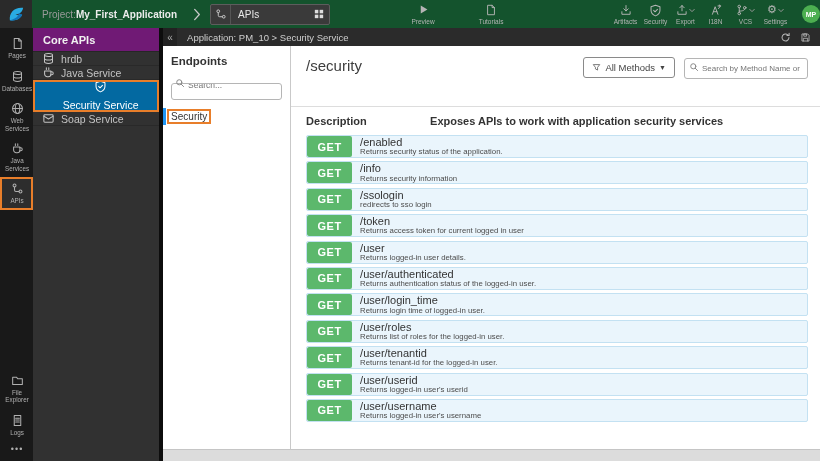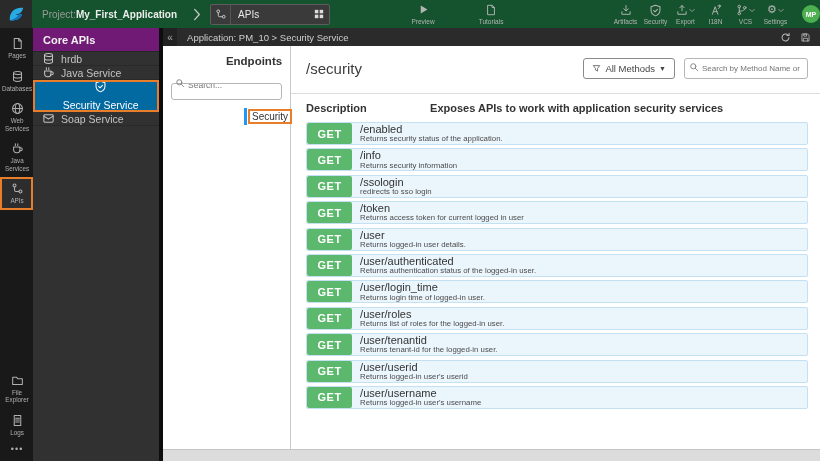--- a/index.html
+++ b/index.html
@@ -46,31 +46,31 @@
 
   
   .content-col { flex:1; display:flex; flex-direction:column; min-width:0; }
   .crumb-bar { flex:0 0 18px; background:#2b2b2b; display:flex; align-items:center; color:#cfcfcf; font-size:9.5px; }
   .collapse-btn { width:14px; height:100%; background:#222; color:#aaa; font-size:10px; display:flex; align-items:center; justify-content:center; cursor:pointer; }
   .crumb-text { margin-left:10px; }
   .crumb-actions { margin-left:auto; display:flex; align-items:center; gap:9px; padding-right:9px; color:#b5b5b5; }
   .crumb-actions .ic { display:flex; cursor:pointer; }
 
   .panels-row { flex:1; display:flex; background:#dcdcdc; min-height:0; padding-bottom:11px; }
-  .endpoints-panel { flex:0 0 128px; background:#fff; border-right:1px solid #c9c9c9; border-bottom:1px solid #c5c5c5; display:flex; flex-direction:column;align-items:flex-end; }
+  .endpoints-panel { flex:0 0 128px; background:#fff; border-right:1px solid #c9c9c9; border-bottom:1px solid #c5c5c5; display:flex; flex-direction:column; }
   .endpoints-title { font-size:11.5px; font-weight:bold; color:#333; padding:9px 8px 7px; }
   .endpoint-search { margin:0 8px; position:relative; }
   .endpoint-search input { width:100%; height:17px; border:1px solid #b5b5b5; border-radius:3px; font-size:8.5px; padding:0 4px 12px 16px; color:#555; outline:none; font-family:inherit; }
   .endpoint-search .mag { position:absolute; left:4px; top:3.5px; color:#8a8a8a; display:flex; }
   .endpoint-item { margin-top:9px; position:relative; height:15px; display:flex; align-items:center; padding-left:6px; font-size:10px; color:#333; cursor:pointer; }
   .endpoint-item.selected::before { content:''; position:absolute; left:0; top:-1px; bottom:-1px; width:3px; background:var(--selected-blue,#2196f3); }
   .endpoint-item.highlighted .lbl { outline:2px solid var(--accent-orange,#e87e2a); padding:0 2px; }
 
   .main-panel { flex:1; background:#fff; border-bottom:1px solid #c5c5c5; display:flex; flex-direction:column; min-width:0; }
-  .main-header { display:flex; align-items:center; padding:11px 12px 14px 15px; border-bottom:1px solid #ddd; }
+  .main-header { display:flex; padding:11px 12px 27px 15px; border-bottom:1px solid #ddd; }
   .service-title { font-size:15px; color:#3d3d3d; flex:1; }
   .methods-btn { display:flex; align-items:center; gap:4px; border:1px solid #8a8a8a; border-radius:3px; height:21px; padding:0 8px; font-size:9.5px; color:#444; margin-right:9px; cursor:pointer; background:#fff; }
   .methods-btn .funnel { display:flex; color:#555; }
   .methods-btn .dd { font-size:7px; color:#444; }
   .method-search { position:relative; width:124px; }
   .method-search input { width:100%; height:21px; border:1px solid #b5b5b5; border-radius:3px; font-size:8px; padding:0 5px 0 17px; color:#666; outline:none; font-family:inherit; }
   .method-search .mag { position:absolute; left:5px; top:5px; color:#8a8a8a; display:flex; }
 
   .desc-row { display:flex; padding:8px 0 6px 15px; font-size:11px; font-weight:bold; color:#333; }
   .desc-label { flex:0 0 112px; }

